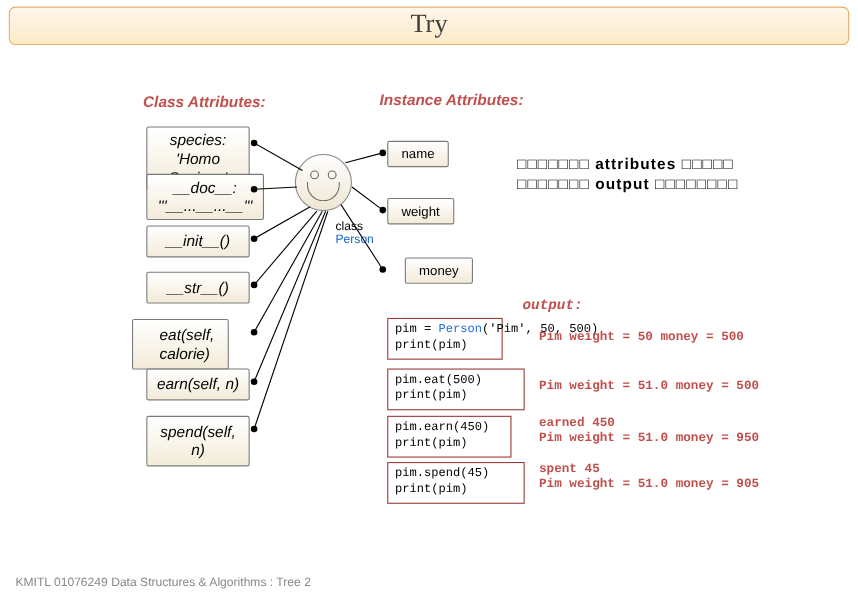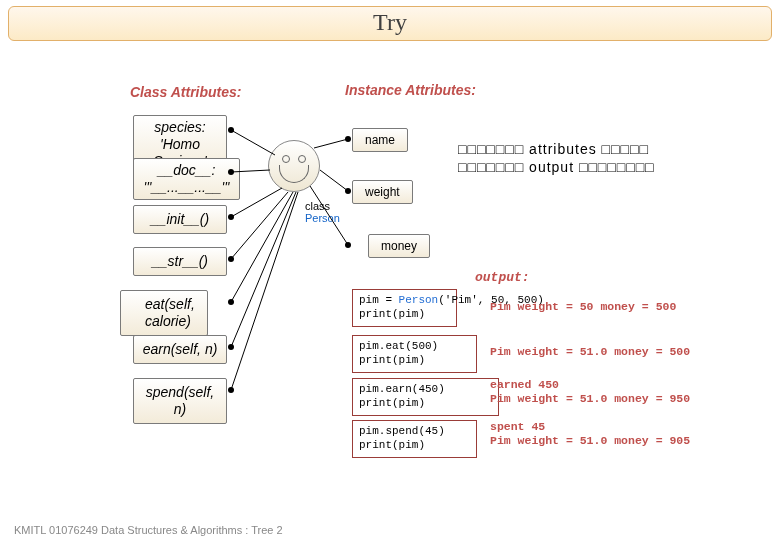--- a/index.html
+++ b/index.html
@@ -28,30 +28,30 @@
 
   .face { position:absolute; left: 268px; top: 140px; width: 52px; height: 52px; border:1px solid #888; border-radius:50%; background: linear-gradient(#fff,#eee6d2); }
   .face .eye { position:absolute; width:8px; height:8px; border:1px solid #666; border-radius:50%; top:14px; }
   .face .eye.l { left:13px; } .face .eye.r { right:13px; }
   .face .smile { position:absolute; left:10px; right:10px; top:24px; height:18px; border:1px solid #666; border-top:none; border-radius:0 0 22px 22px; }
   .face-label { position:absolute; left:305px; top:200px; font-size:11px; line-height:1.1; }
   .face-label .cls { color:#1464c8; }
 
   .dot { position:absolute; width:6px; height:6px; background:#000; border-radius:50%; }
 
-  .placeholder-note { position:absolute; left:458px; top:140px; width:290px; font-weight:normal; font-size:14px; letter-spacing:1px; line-height:1.3; font-family: "Segoe UI", Arial, sans-serif; }
+  .placeholder-note { position:absolute; left:470px; top:140px; width:290px; font-weight:bold; font-size:14px; letter-spacing:1px; line-height:1.3; font-family: "Segoe UI", Arial, sans-serif; }
   .placeholder-note .kw { font-style:normal; }
 
   .out-hdr { position:absolute; left:475px; top:270px; color:#c0504d; font-weight:bold; font-family:"Courier New",monospace; font-size:13px;font-style:italic; }
 
   .code-box { position:absolute; border:1px solid #9a3c38; background:#fff; padding:4px 6px; font-family:"Courier New",monospace; font-size:11px; line-height:1.25; white-space:pre; }
   .code-box .cls { color:#246fd4; }
   .cb1 { left:352px; top:289px; width:105px; }
   .cb2 { left:352px; top:335px; width:125px; }
-  .cb3 { left:352px; top:378px; width:147px; }
+  .cb3 { left:352px; top:378px; width:113px; }
   .cb4 { left:352px; top:420px; width:125px; }
 
   .out { position:absolute; left:490px; font-family:"Courier New",monospace; font-size:11.5px; color:#c0504d; font-weight:bold; white-space:pre; line-height:1.25; }
   .o1 { top:300px; } .o2 { top:345px; } .o3 { top:378px; } .o4 { top:420px; }
 
   svg.lines { position:absolute; left:0; top:0; width:780px; height:540px; pointer-events:none; }
   svg.lines line { stroke:#000; stroke-width:1; }
 
   .footer { position:absolute; left:0; right:0; bottom:4px; padding:0 14px; font-size:11px; color:#888; display:flex; justify-content:space-between; font-family: Tahoma, "Segoe UI", sans-serif; }
   .footer .l span { margin-right:18px; }

